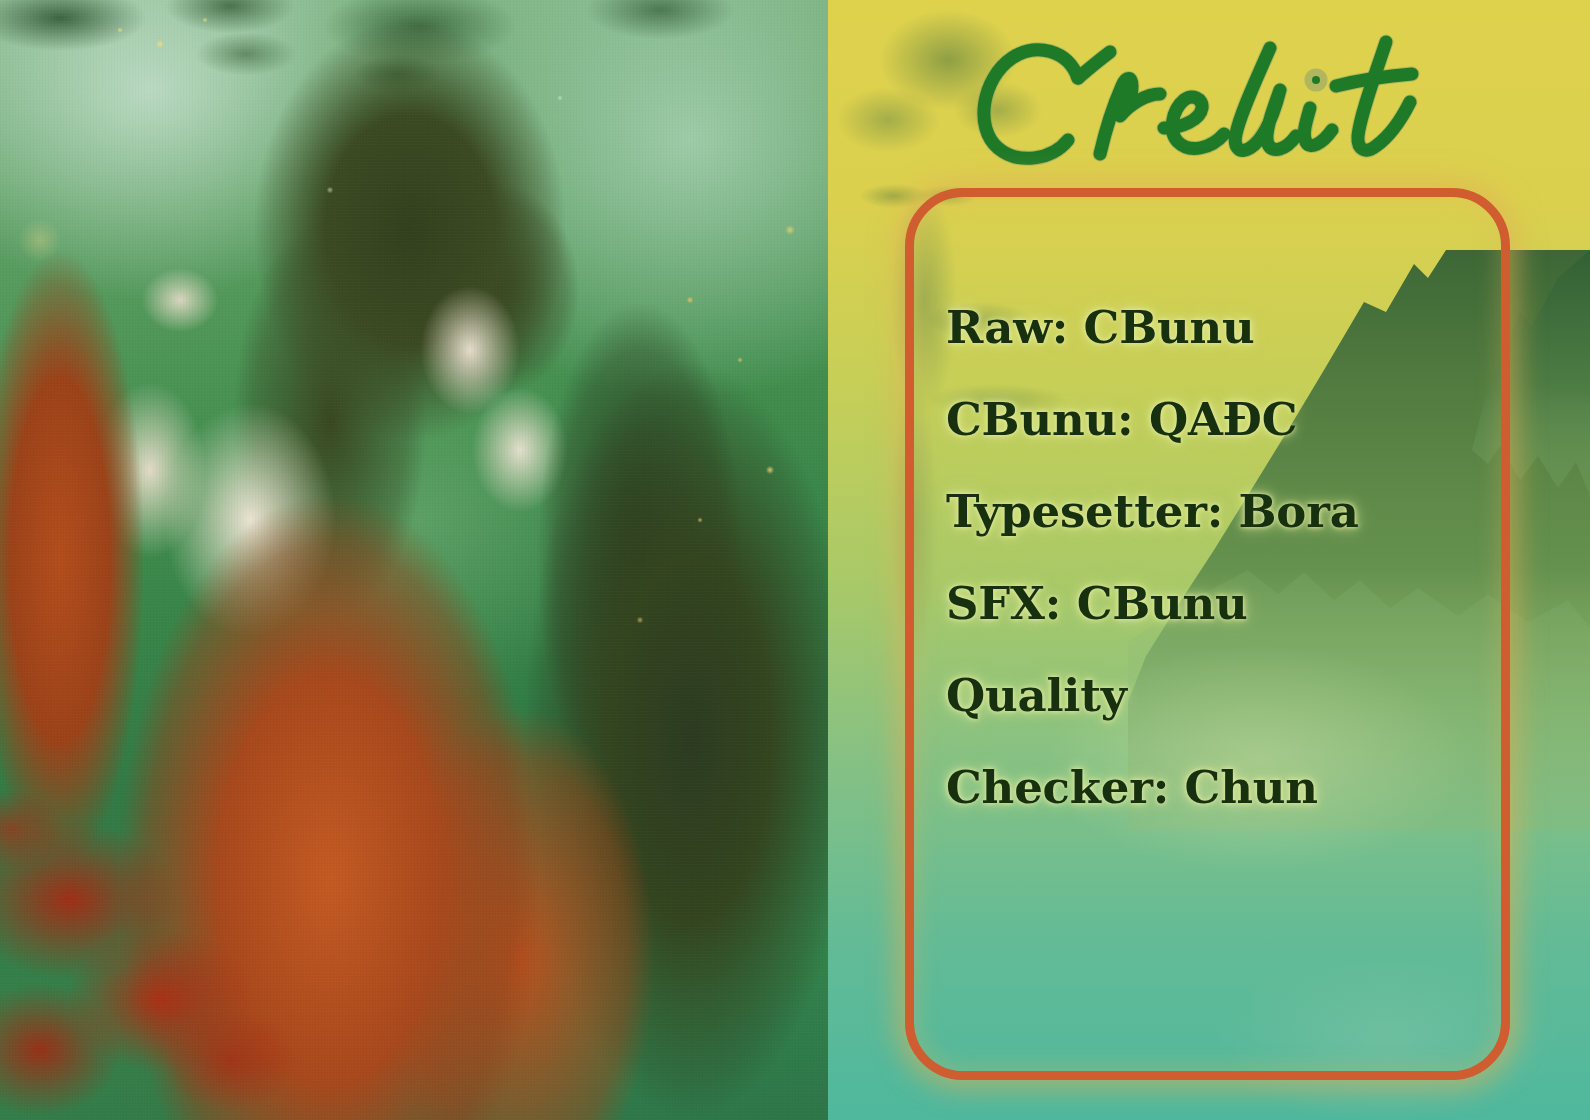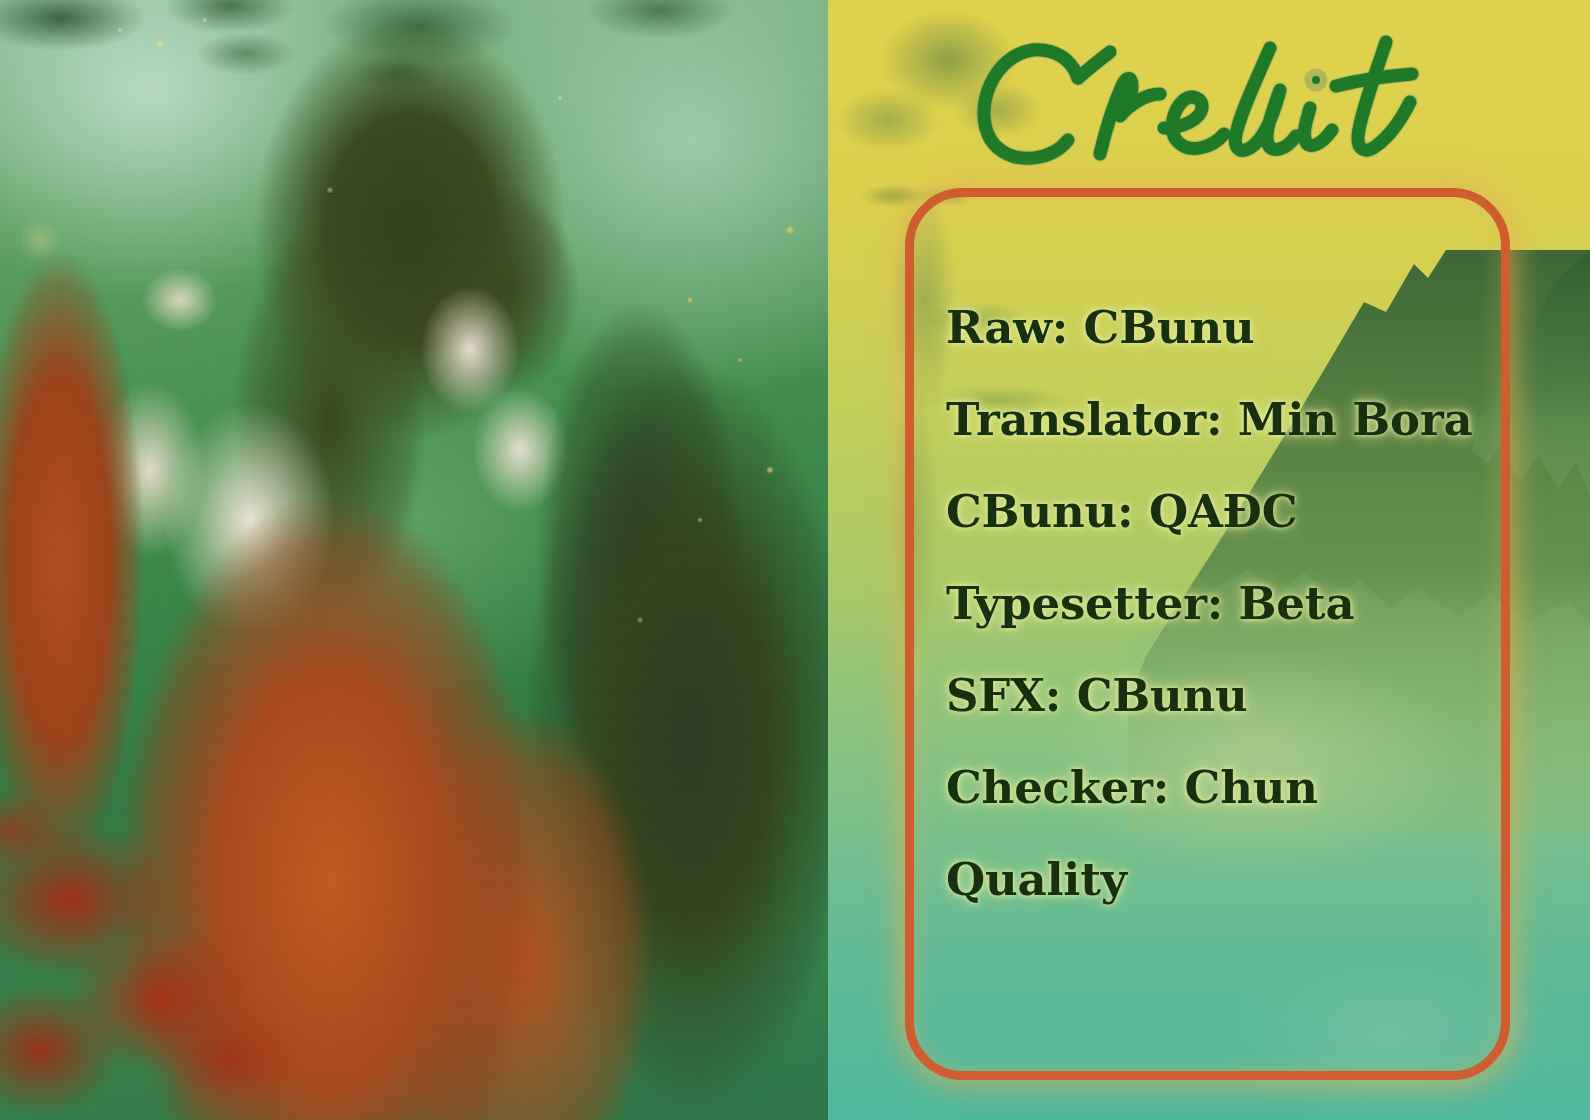--- a/index.html
+++ b/index.html
@@ -275,22 +275,21 @@
           <path class="title-stroke" d="M436 18 C424 54 410 92 408 112 C407 126 416 130 426 122 C440 112 452 94 460 78"></path>
           <path class="title-stroke" d="M386 62 C410 56 436 52 462 50"></path>
         </g>
       </svg>
     </div>
 
     <div id="credit-frame"></div>
 
     <div id="credit-list">
       <div class="credit-line">Raw: CBunu</div>
-      <div class="credit-line">Translator: Min Bora</div>
       <div class="credit-line">CBunu: QAĐC</div>
-      <div class="credit-line">Typesetter: Beta</div>
+      <div class="credit-line">Typesetter: Bora</div>
       <div class="credit-line">SFX: CBunu</div>
+      <div class="credit-line">Quality</div>
       <div class="credit-line">Checker: Chun</div>
-      <div class="credit-line">Quality</div>
     </div>
 
   </div>
 </div>
 
 </body></html>

